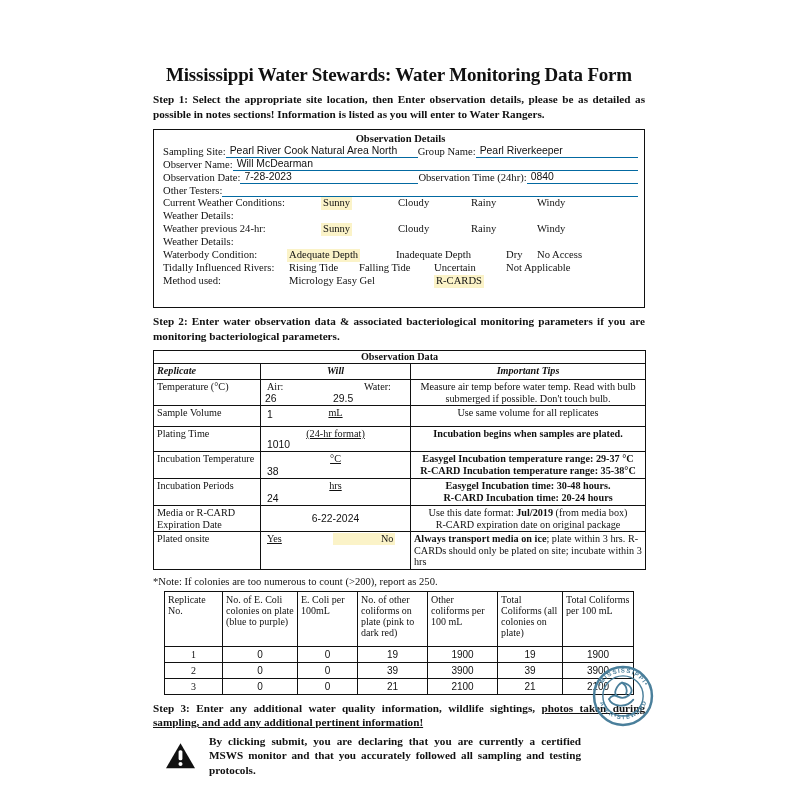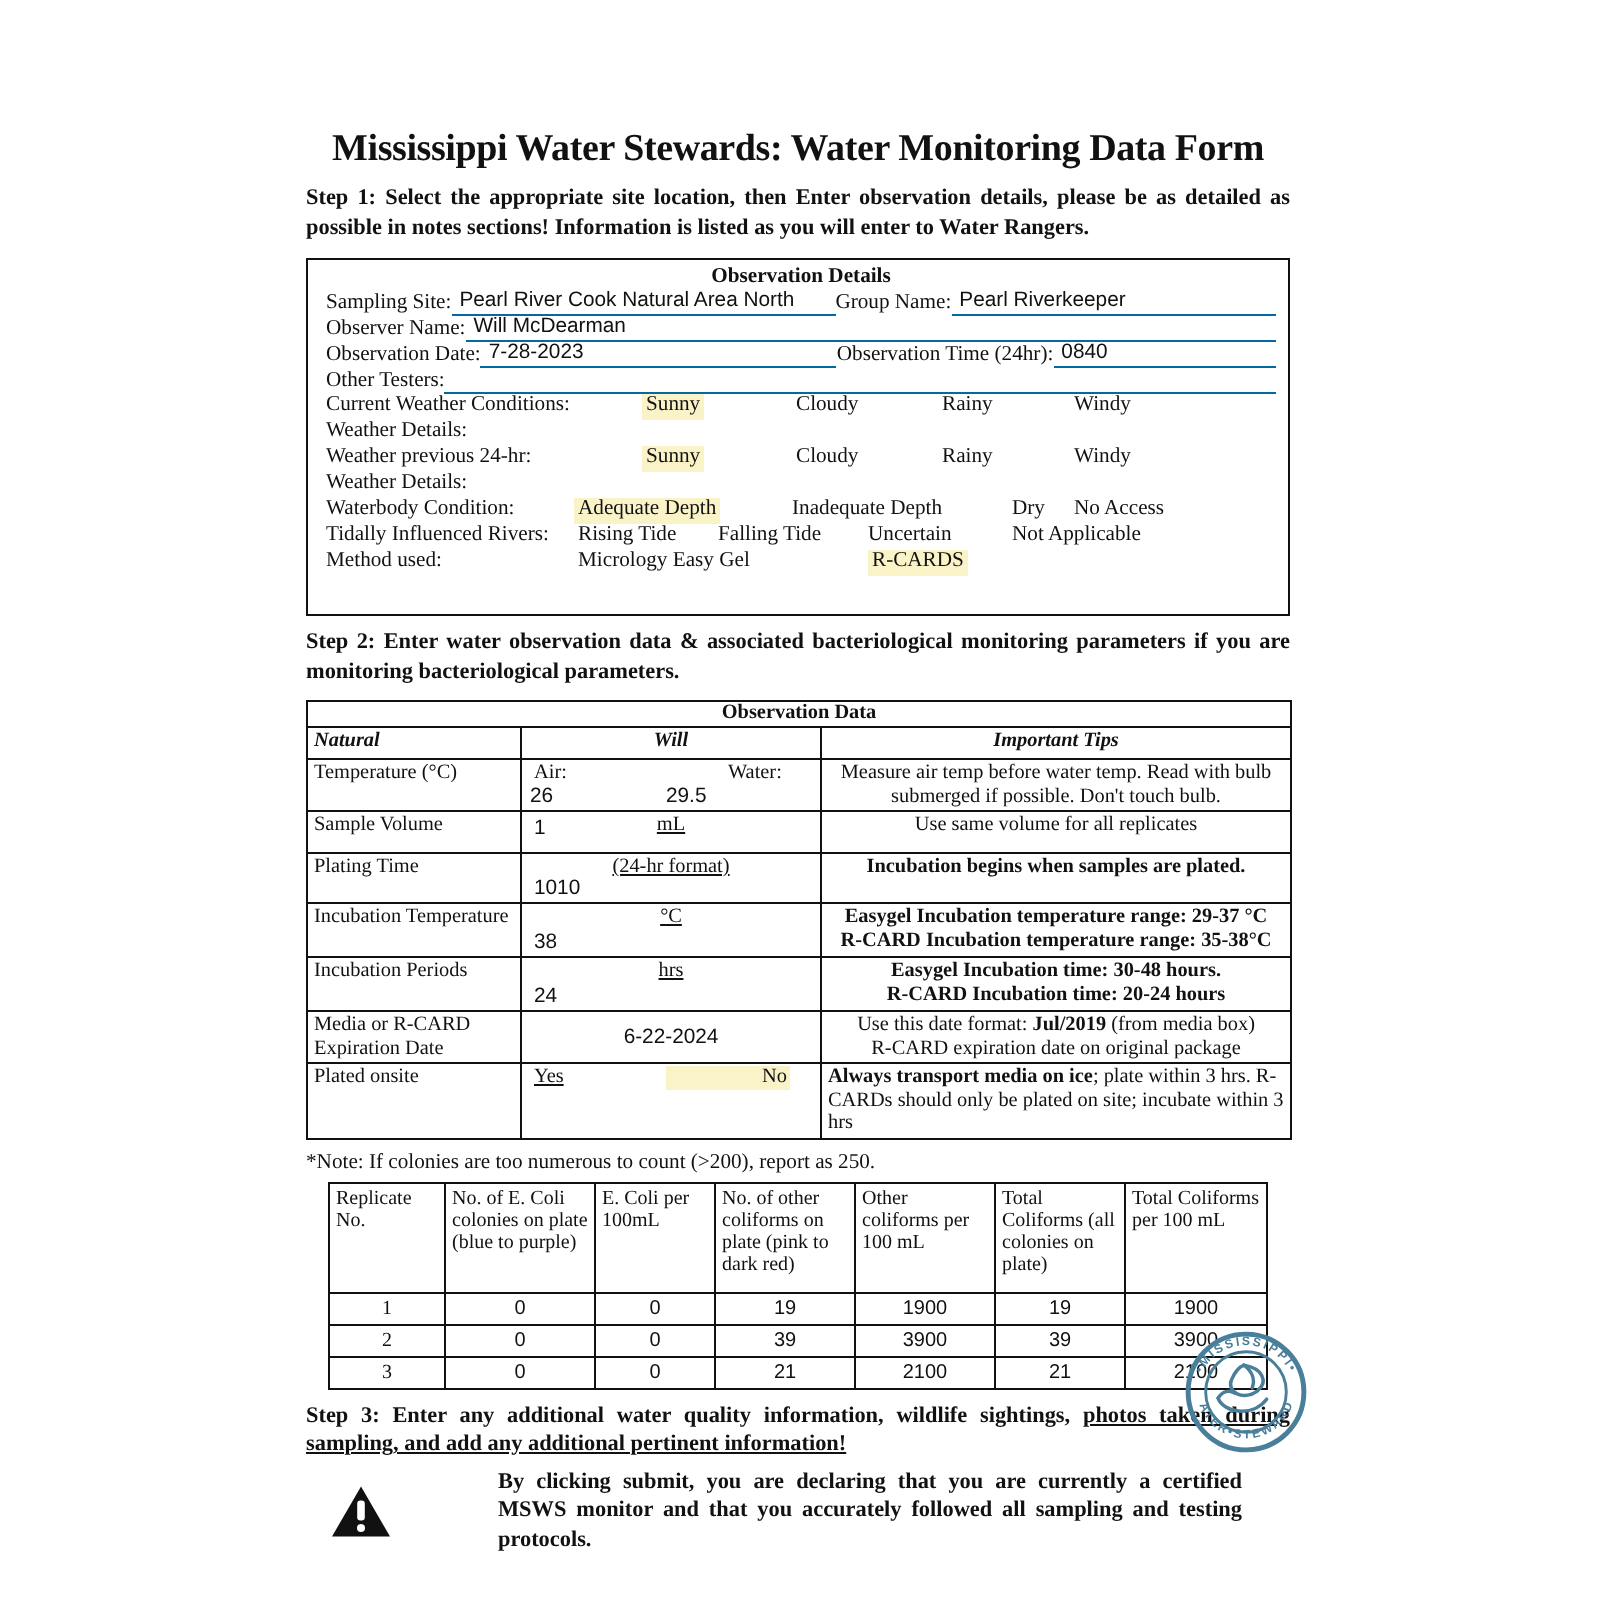--- a/index.html
+++ b/index.html
@@ -46,21 +46,21 @@
   .r-iper{height:27px;}.r-media{height:24px;}.r-onsite{height:35px;}
   
   .note{margin:6px 0 0 0;font-size:10.6px;line-height:12px;}
   
   .rep{margin:3px 0 0 11px;width:469px;table-layout:fixed;}
   .rep td,.rep th{border:1px solid #111;font-size:10px;line-height:11px;padding:2px 3px;vertical-align:top;text-align:left;font-weight:normal;}
   .rep th{height:50px;}
   .rep td{height:11px;text-align:center;font-family:"Liberation Sans", sans-serif;}
   .rep td.rn{font-family:"Liberation Serif", serif;}
   
-  .decl-row{display:flex;margin-top:4px;gap:40px;}
+  .decl-row{display:flex;margin-top:4px;}
   .warn{flex:none;margin-left:12px;width:31px;}
   .decl{margin-left:13px;width:372px;font-size:11.2px;line-height:14.5px;font-weight:bold;text-align:justify;}
   
   .logo{position:absolute;left:439px;top:665px;width:62px;height:62px;}
   .logo text{font-family:"Liberation Sans", sans-serif;font-weight:bold;font-size:5.9px;letter-spacing:1.1px;fill:#4a7f9b;}
 </style>
 </head>
 <body>
 
 <div id="page">
@@ -160,21 +160,21 @@
       <colgroup>
           <col style="width:107px">
           <col style="width:150px">
           <col style="width:235px">
         </colgroup>
       <tbody>
           <tr>
             <td class="thead" colspan="3">Observation Data</td>
           </tr>
       <tr>
-        <td class="colh">Natural</td>
+        <td class="colh">Replicate</td>
         <td class="colh c">Will</td>
         <td class="colh c">Important Tips</td>
       </tr>
       <tr class="r-temp">
         <td>Temperature (°C)</td>
         <td class="vcell">
           <span class="vtl">Air:</span>
           <span class="vtr">Water:</span>
           <span class="vbl">26</span>
           <span class="vbr">29.5</span>

